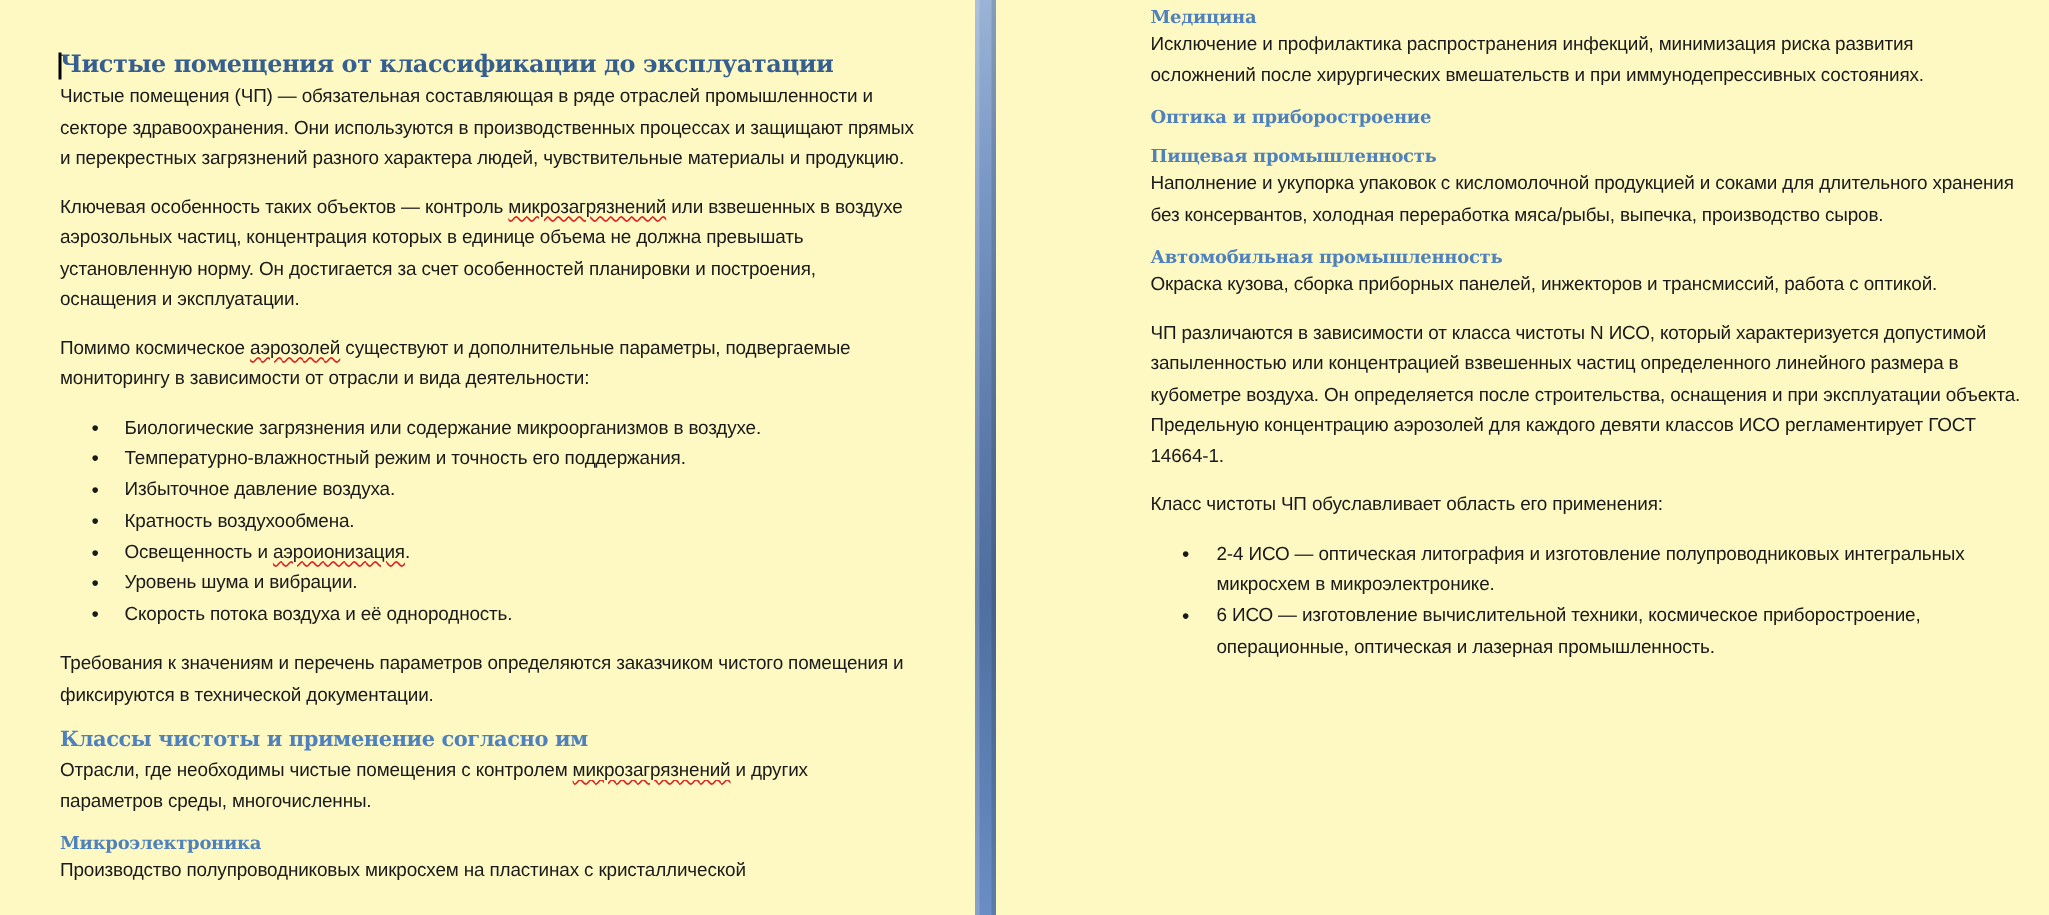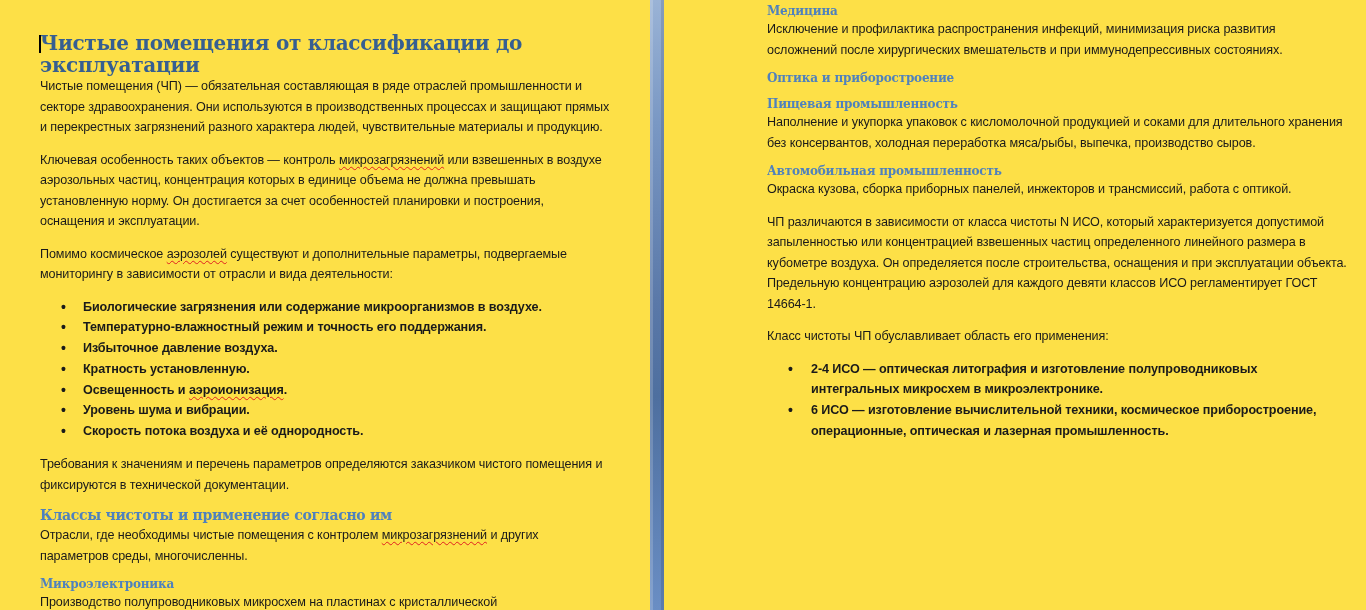--- a/index.html
+++ b/index.html
@@ -3,21 +3,21 @@
   <meta charset="utf-8">
   <style>
     html, body { margin: 0; padding: 0; }
     body {
       width: 1366px; height: 610px; overflow: hidden; position: relative;
       background: #ffffff;
       font-family: "Liberation Sans", "DejaVu Sans", sans-serif;
       color: #1a1a1a;
     }
     .page {
-      position: absolute; top: 0; height: 610px; background: #fde047; overflow: hidden;
+      position: absolute; top: 0; height: 610px; background: #fef9c3; overflow: hidden;
     }
     .page-left { left: 0; width: 650px; }
     .page-right { left: 664px; width: 702px; }
     .separator {
       position: absolute; left: 650px; top: 0; width: 14px; height: 610px;
       background: linear-gradient(to bottom, #9ab3d6 0%, #7a98c4 20%, #5a78a8 50%, #4e6f9f 65%, #6a8ec4 100%);
     }
     .separator::before {
       content: ""; position: absolute; left: 0; top: 0; width: 3px; height: 100%;
       background: rgba(255,255,255,0.18);
@@ -25,21 +25,21 @@
     .separator::after {
       content: ""; position: absolute; right: 0; top: 0; width: 3px; height: 100%;
       background: rgba(0,0,0,0.12);
     }
     .content { position: absolute; }
     .page-left .content { left: 40px; top: 32px; width: 570px; }
     .page-right .content { left: 103px; top: 3px; width: 580px; }
 
     .h1 {
       font-family: "DejaVu Serif", "Liberation Serif", serif;
-      font-weight: bold; font-size: 20px; color: #365f91;
+      font-weight: bold; font-size: 16px; color: #365f91;
       margin: 0; line-height: 22px; letter-spacing: -0.3px; position: relative;
     }
     .caret {
       position: absolute; left: -1px; top: 3px; width: 2px; height: 18px; background: #000;
     }
     .h2 {
       font-family: "DejaVu Serif", "Liberation Serif", serif;
       font-weight: bold; font-size: 14px; color: #4f81bd;
       margin: 0; line-height: 20px; letter-spacing: -0.3px;
     }
@@ -48,21 +48,21 @@
       font-weight: bold; font-size: 12px; color: #4f81bd;
       margin: 0; line-height: 16px; letter-spacing: -0.2px;
     }
     .p {
       font-size: 12.6px; line-height: 20.5px; margin: 0; letter-spacing: -0.1px;
     }
     .gap { height: 12px; }
     .gap-sm { height: 10px; }
     ul.bullets { margin: 0; padding: 0; list-style: none; }
     ul.bullets li {
-      position: relative; font-size: 12.6px; line-height: 20.8px; letter-spacing: -0.1px; font-weight: bold;
+      position: relative; font-size: 12.6px; line-height: 20.8px; letter-spacing: -0.1px;
     }
     .page-left ul.bullets li { padding-left: 43px; }
     .page-left ul.bullets li::before { left: 21px; }
     .page-right ul.bullets li { padding-left: 44px; }
     .page-right ul.bullets li::before { left: 21px; }
     ul.bullets li::before {
       content: "\2022"; position: absolute; top: 0; font-size: 14px;
     }
     .spell {
       text-decoration: underline wavy #e02020; text-decoration-thickness: 1px;
@@ -81,21 +81,21 @@
     <p class="p">Чистые помещения (ЧП) — обязательная составляющая в ряде отраслей промышленности и секторе здравоохранения. Они используются в производственных процессах и защищают прямых и перекрестных загрязнений разного характера людей, чувствительные материалы и продукцию.</p>
     <div class="gap"></div>
     <p class="p"><span>Ключевая особенность таких объектов — контроль </span><span class="spell">микрозагрязнений</span><span> или взвешенных в воздухе аэрозольных частиц, концентрация которых в единице объема не должна превышать установленную норму. Он достигается за счет особенностей планировки и построения, оснащения и эксплуатации.</span></p>
     <div class="gap"></div>
     <p class="p"><span>Помимо космическое </span><span class="spell">аэрозолей</span><span> существуют и дополнительные параметры, подвергаемые мониторингу в зависимости от отрасли и вида деятельности:</span></p>
     <div class="gap"></div>
     <ul class="bullets">
       <li>Биологические загрязнения или содержание микроорганизмов в воздухе.</li>
       <li>Температурно-влажностный режим и точность его поддержания.</li>
       <li>Избыточное давление воздуха.</li>
-      <li>Кратность установленную.</li>
+      <li>Кратность воздухообмена.</li>
       <li><span>Освещенность и </span><span class="spell">аэроионизация</span><span>.</span></li>
       <li>Уровень шума и вибрации.</li>
       <li>Скорость потока воздуха и её однородность.</li>
     </ul>
     <div class="gap"></div>
     <p class="p">Требования к значениям и перечень параметров определяются заказчиком чистого помещения и фиксируются в технической документации.</p>
     <div class="gap-sm"></div>
     <div class="h2">Классы чистоты и применение согласно им</div>
     <p class="p"><span>Отрасли, где необходимы чистые помещения с контролем </span><span class="spell">микрозагрязнений</span><span> и других параметров среды, многочисленны.</span></p>
     <div class="gap-sm"></div>

